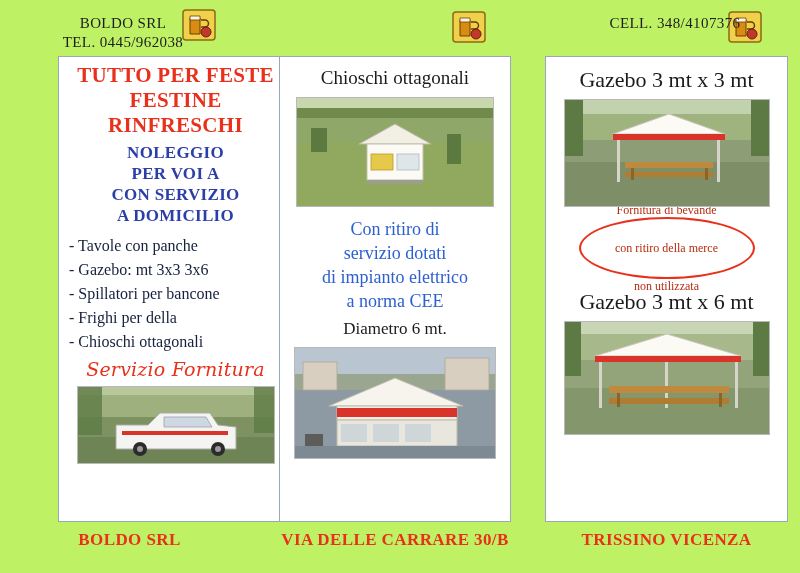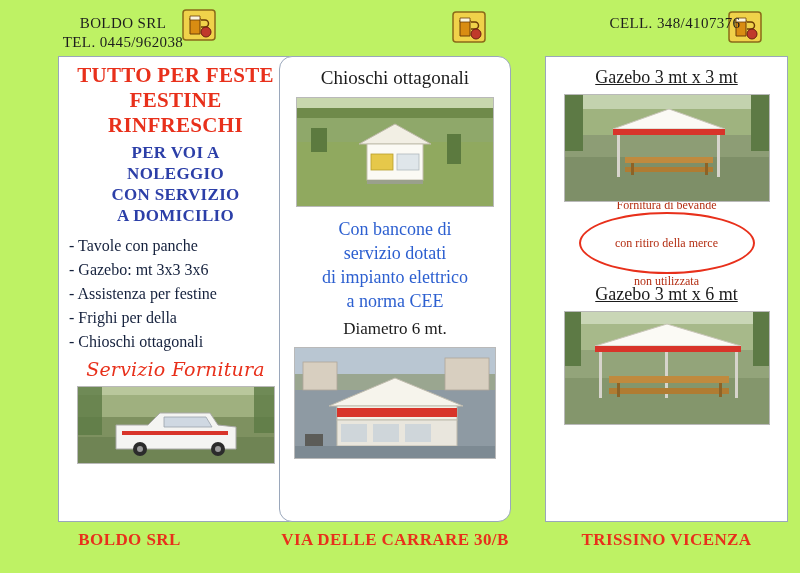--- a/index.html
+++ b/index.html
@@ -55,21 +55,21 @@
   .logo3 { left: 726px; top: 8px; }
 
   
   .panel {
     position: absolute;
     border: 1px solid #9aa7bb;
     background: #ffffff;
     box-sizing: border-box;
   }
   #panel-left   { left: 12px;  top: 56px; width: 235px; height: 466px; margin-left: 46px; }
-  #panel-center { left: 279px; top: 56px; width: 232px; height: 466px; border-radius: 13px; }
+  #panel-center { left: 279px; top: 56px; width: 232px; height: 466px; }
   #panel-right  { left: 545px; top: 56px; width: 243px; height: 466px; }
 
   
   .title-red {
     color: #e8301b;
     font-weight: bold;
     text-align: center;
     font-size: 21px;
     line-height: 25px;
     margin: 6px 0 0 0;
@@ -133,24 +133,23 @@
     color: #1b1b1b;
     text-align: center;
     font-size: 17px;
     margin: 6px 0 8px 0;
   }
   #photo-kiosk-bottom { margin: 0 auto; width: 200px; height: 110px; }
 
   
   .rt-heading {
     text-align: center;
-    font-size: 18px;
+    font-size: 22px;
     color: #1b1b1b;
     margin: 10px 0 6px 0;
-    text-decoration: underline;
   }
   #photo-gazebo-top { margin: 0 auto; width: 204px; height: 106px; }
   #photo-gazebo-bottom { margin: 0 auto; width: 204px; height: 112px; }
   .oval {
     width: 176px;
     height: 62px;
     margin: 10px auto 8px auto;
     border: 2px solid #e8301b;
     border-radius: 50%;
     color: #b32c10;
@@ -233,30 +232,30 @@
   </div>
 
   <div class="panel" id="panel-left">
     <div class="title-red">
       <div>TUTTO PER FESTE</div>
       <div>FESTINE</div>
       <div>RINFRESCHI</div>
     </div>
 
     <div class="subtitle-blue">
+      <div>NOLEGGIO</div>
       <div>PER VOI A</div>
-      <div>NOLEGGIO</div>
       <div>CON SERVIZIO</div>
       <div>A DOMICILIO</div>
     </div>
 
     <ul class="list">
       <li>- Tavole con panche</li>
       <li>- Gazebo: mt 3x3  3x6</li>
-      <li>- Assistenza per festine</li>
+      <li>- Spillatori per bancone</li>
       <li>- Frighi per della</li>
       <li>- Chioschi ottagonali</li>
     </ul>
 
     <div class="script-red">Servizio Fornitura</div>
 
     <div class="photo" id="photo-van">
       <svg width="196" height="76" viewBox="0 0 196 76">
         <rect x="0" y="0" width="196" height="30" fill="#9fb07f"></rect>
         <rect x="0" y="30" width="196" height="20" fill="#7e9160"></rect>
@@ -290,21 +289,21 @@
         <rect x="70" y="46" width="56" height="36" fill="#fbfaf4" stroke="#c3bfae" stroke-width="1"></rect>
         <rect x="74" y="56" width="22" height="16" fill="#e6c84a" stroke="#b79d2c" stroke-width="0.8"></rect>
         <rect x="100" y="56" width="22" height="16" fill="#dfe6ea" stroke="#b0b8bd" stroke-width="0.8"></rect>
         <rect x="70" y="82" width="56" height="4" fill="#9aa08c"></rect>
         <rect x="150" y="36" width="14" height="30" fill="#5c7a3f"></rect>
         <rect x="14" y="30" width="16" height="24" fill="#5c7a3f"></rect>
       </svg>
     </div>
 
     <div class="ctr-blue">
-      <div>Con bancone di</div>
+      <div>Con ritiro di</div>
       <div>servizio dotati</div>
       <div>di impianto elettrico</div>
       <div>a norma CEE</div>
     </div>
 
     <div class="ctr-dia">Diametro 6 mt.</div>
 
     <div class="photo" id="photo-kiosk-bottom">
       <svg width="200" height="110" viewBox="0 0 200 110">
         <rect x="0" y="0" width="200" height="40" fill="#b9c6d2"></rect>

